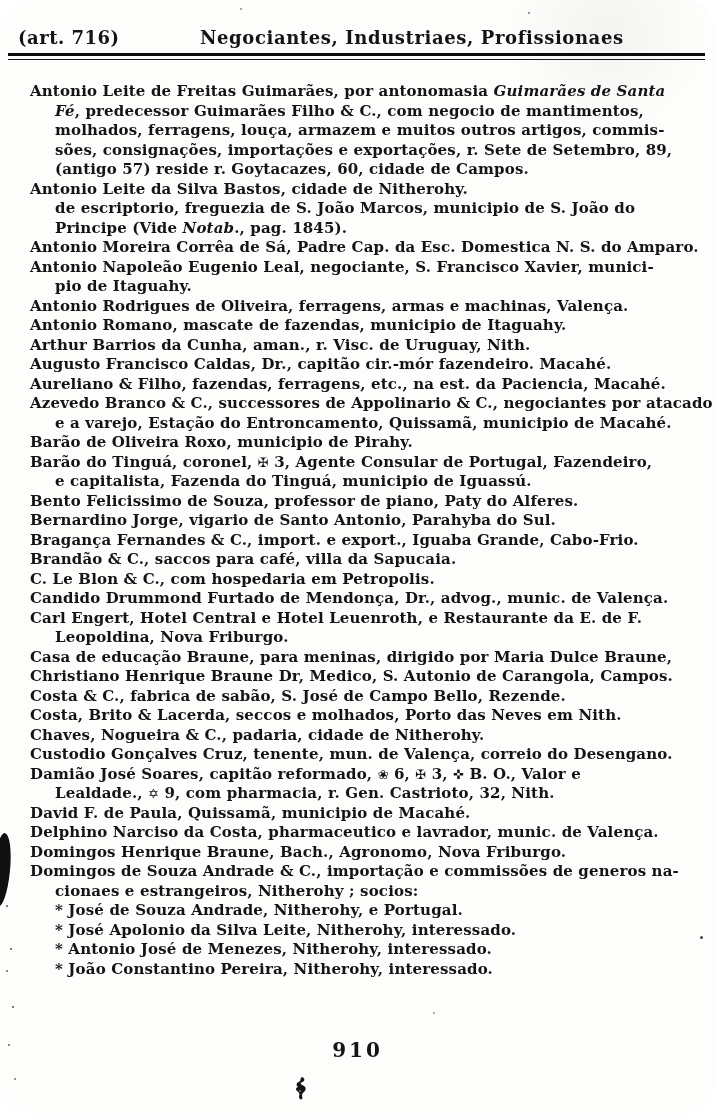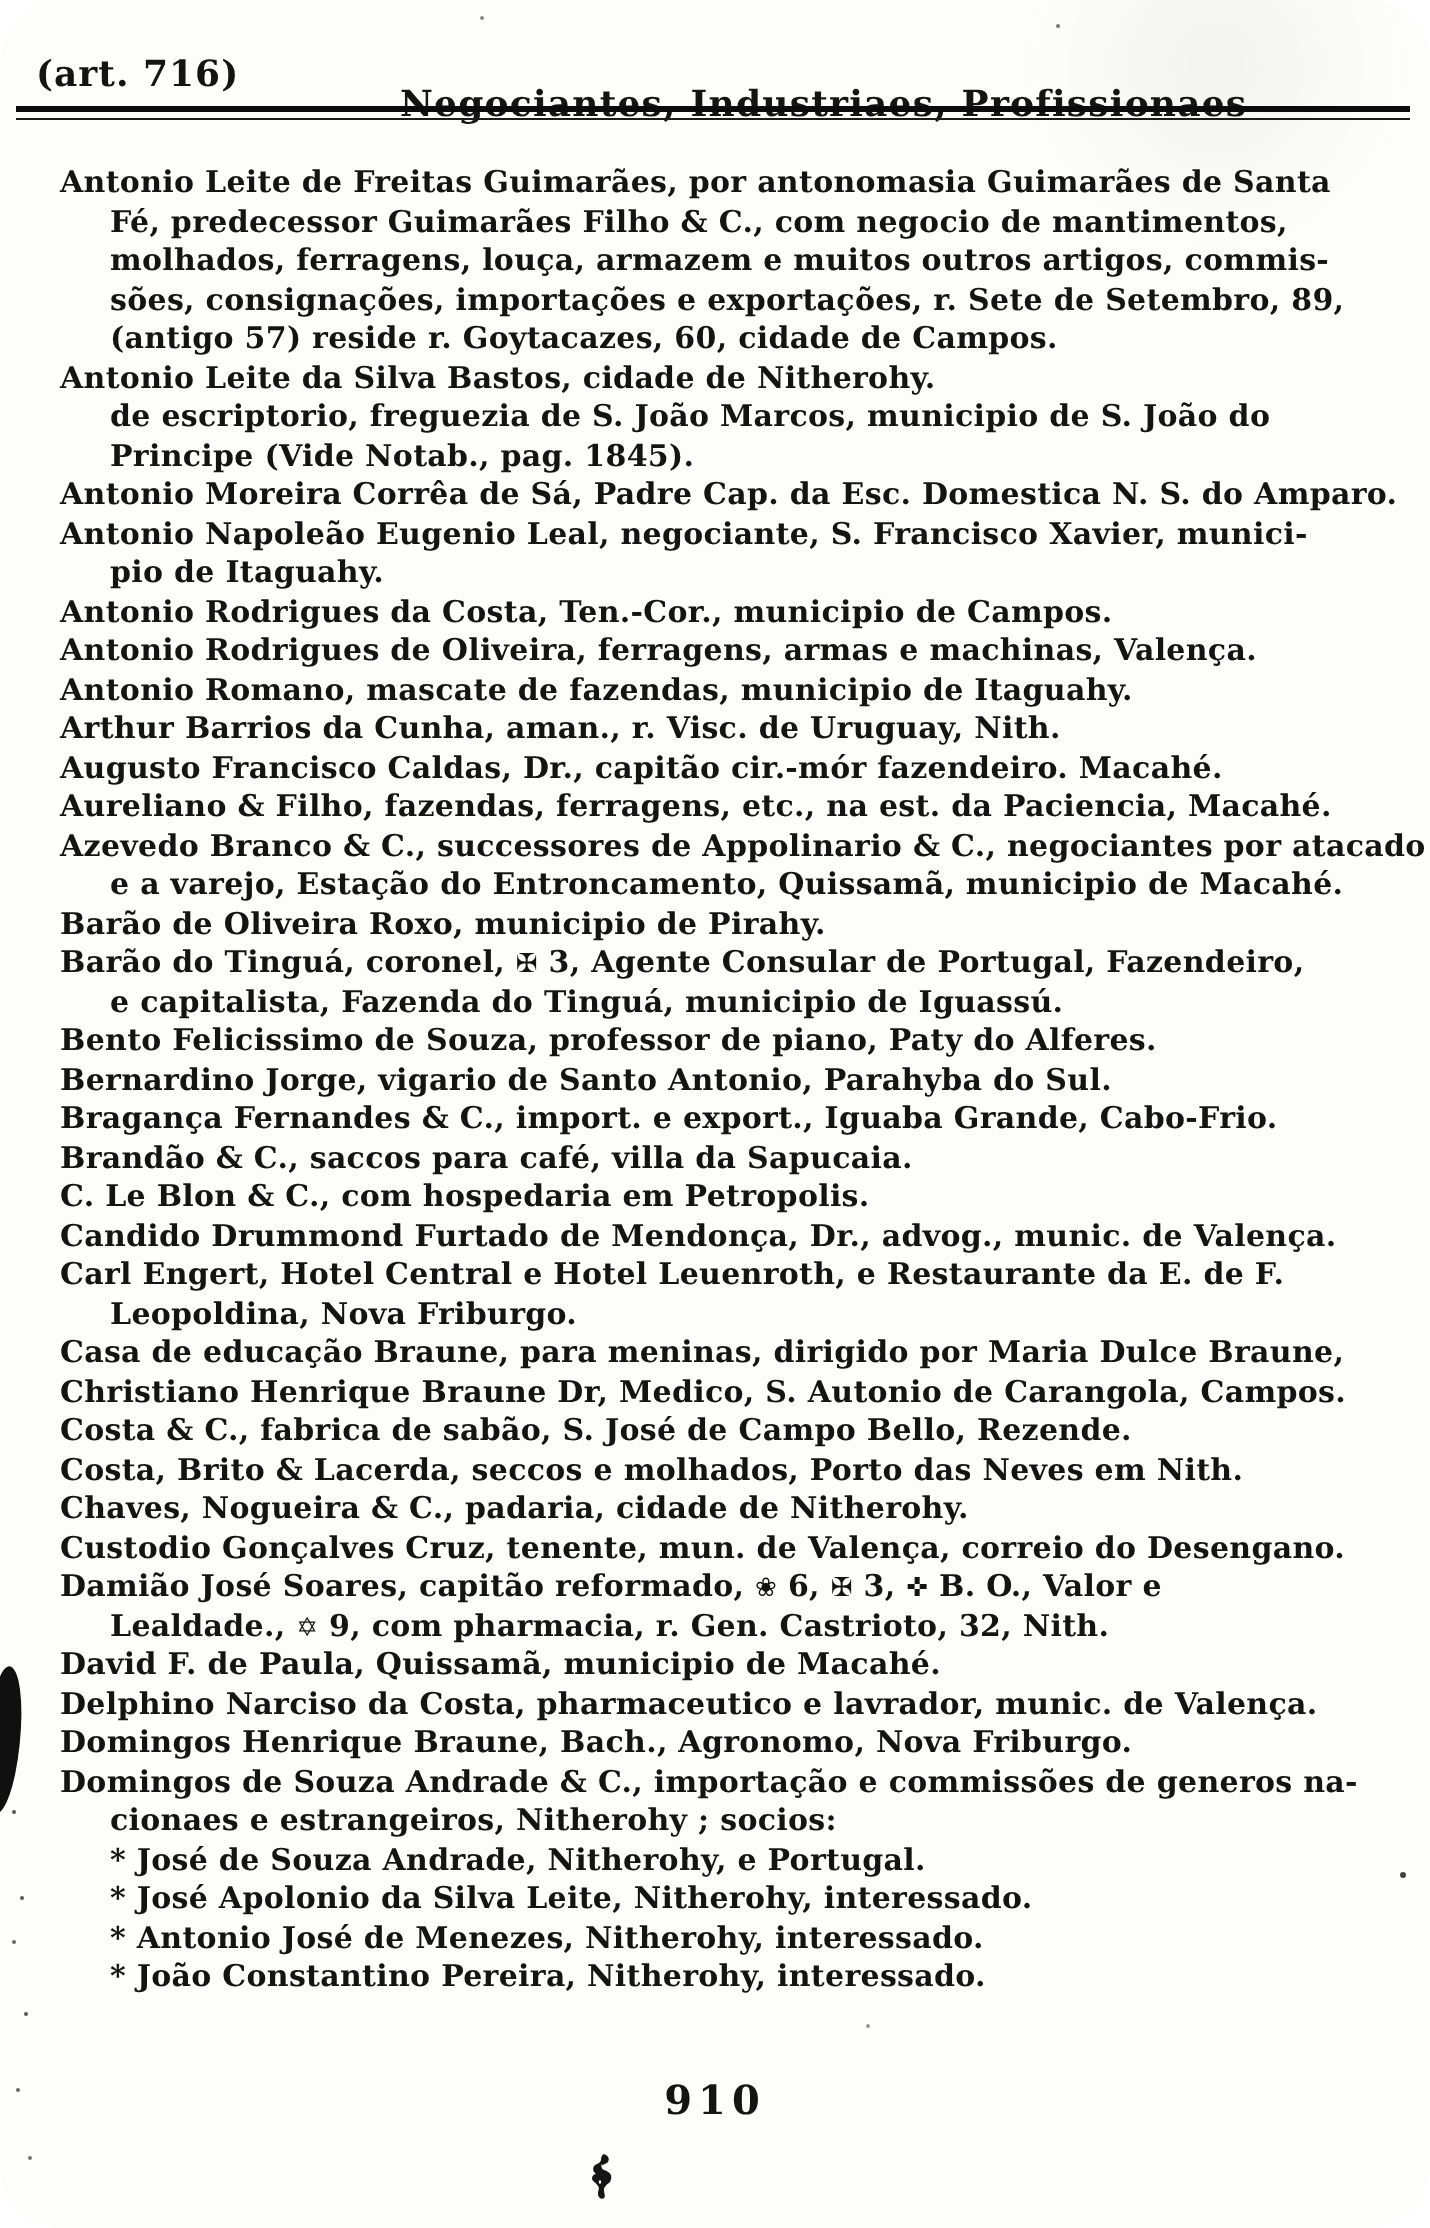--- a/index.html
+++ b/index.html
@@ -19,39 +19,39 @@
     border-radius: 32px;
   }
   
   .header { position: absolute; top: 27px; left: 0; right: 0; height: 26px; }
   .header .article {
     position: absolute; left: 18px; top: 0;
     font-size: 18px; font-weight: bold; letter-spacing: 0.5px;
   }
   .header .title {
     position: absolute; left: 200px; top: 0;
-    font-size: 18px; font-weight: bold; letter-spacing: 0.6px; margin-top: 15px;
+    font-size: 18px; font-weight: bold; letter-spacing: 0.6px;
   }
   .rule {
     position: absolute; left: 8px; right: 10px; top: 53px; height: 3px;
     border-top: 3px solid #0b0b0b;
     border-bottom: 1px solid #1a1a1a;
   }
   
   .doc-body {
     position: absolute; top: 82px; left: 30px; right: 6px;
   }
   .line {
     height: 19.5px; line-height: 19.5px;
     font-size: 15px; font-weight: bold;
     letter-spacing: 0.15px;
     white-space: nowrap;
   }
   .line.indent-1 { padding-left: 25px; }
-  .line .it { }
+  .line .it { font-style: italic; }
   .line .sym { font-family: "DejaVu Sans", sans-serif; font-size: 13px; }
   
   .page-number {
     position: absolute; top: 1038px; left: 0; width: 715px;
     text-align: center;
     font-size: 20px; font-weight: bold; letter-spacing: 3px;
   }
   .ornament {
     position: absolute; left: 293px; top: 1076px;
     width: 16px; height: 24px;
@@ -89,21 +89,20 @@
       <div class="line indent-1"><span class="it">Fé</span><span>, predecessor Guimarães Filho &amp; C., com negocio de mantimentos,</span></div>
       <div class="line indent-1"><span>molhados, ferragens, louça, armazem e muitos outros artigos, commis-</span></div>
       <div class="line indent-1"><span>sões, consignações, importações e exportações, r. Sete de Setembro, 89,</span></div>
       <div class="line indent-1"><span>(antigo 57) reside r. Goytacazes, 60, cidade de Campos.</span></div>
       <div class="line indent-0"><span>Antonio Leite da Silva Bastos, cidade de Nitherohy.</span></div>
       <div class="line indent-1"><span>de escriptorio, freguezia de S. João Marcos, municipio de S. João do</span></div>
       <div class="line indent-1"><span>Principe (Vide </span><span class="it">Notab</span><span>., pag. 1845).</span></div>
       <div class="line indent-0"><span>Antonio Moreira Corrêa de Sá, Padre Cap. da Esc. Domestica N. S. do Amparo.</span></div>
       <div class="line indent-0"><span>Antonio Napoleão Eugenio Leal, negociante, S. Francisco Xavier, munici-</span></div>
       <div class="line indent-1"><span>pio de Itaguahy.</span></div>
-      <div class="line indent-0"><span>Antonio Rodrigues da Costa, Ten.-Cor., municipio de Campos.</span></div>
       <div class="line indent-0"><span>Antonio Rodrigues de Oliveira, ferragens, armas e machinas, Valença.</span></div>
       <div class="line indent-0"><span>Antonio Romano, mascate de fazendas, municipio de Itaguahy.</span></div>
       <div class="line indent-0"><span>Arthur Barrios da Cunha, aman., r. Visc. de Uruguay, Nith.</span></div>
       <div class="line indent-0"><span>Augusto Francisco Caldas, Dr., capitão cir.-mór fazendeiro. Macahé.</span></div>
       <div class="line indent-0"><span>Aureliano &amp; Filho, fazendas, ferragens, etc., na est. da Paciencia, Macahé.</span></div>
       <div class="line indent-0"><span>Azevedo Branco &amp; C., successores de Appolinario &amp; C., negociantes por atacado</span></div>
       <div class="line indent-1"><span>e a varejo, Estação do Entroncamento, Quissamã, municipio de Macahé.</span></div>
       <div class="line indent-0"><span>Barão de Oliveira Roxo, municipio de Pirahy.</span></div>
       <div class="line indent-0"><span>Barão do Tinguá, coronel, </span><span class="sym">✠</span><span> 3, Agente Consular de Portugal, Fazendeiro,</span></div>
       <div class="line indent-1"><span>e capitalista, Fazenda do Tinguá, municipio de Iguassú.</span></div>

